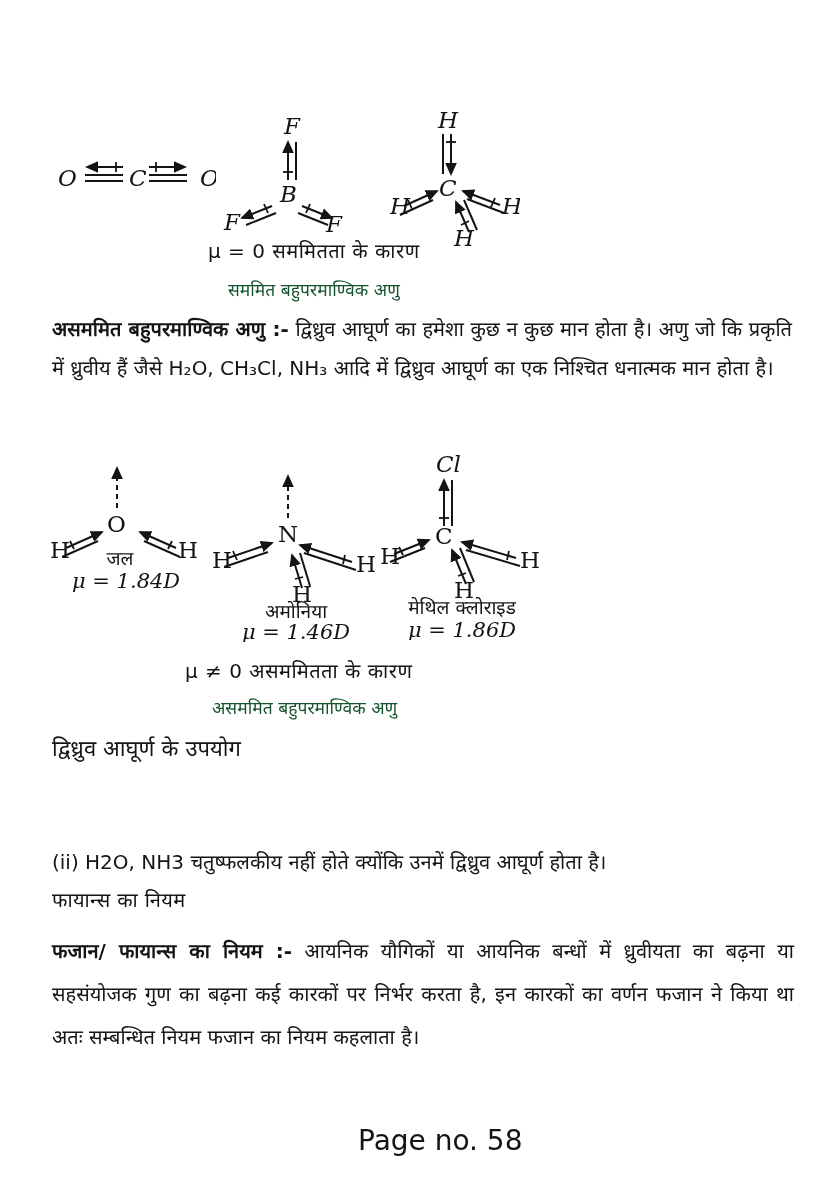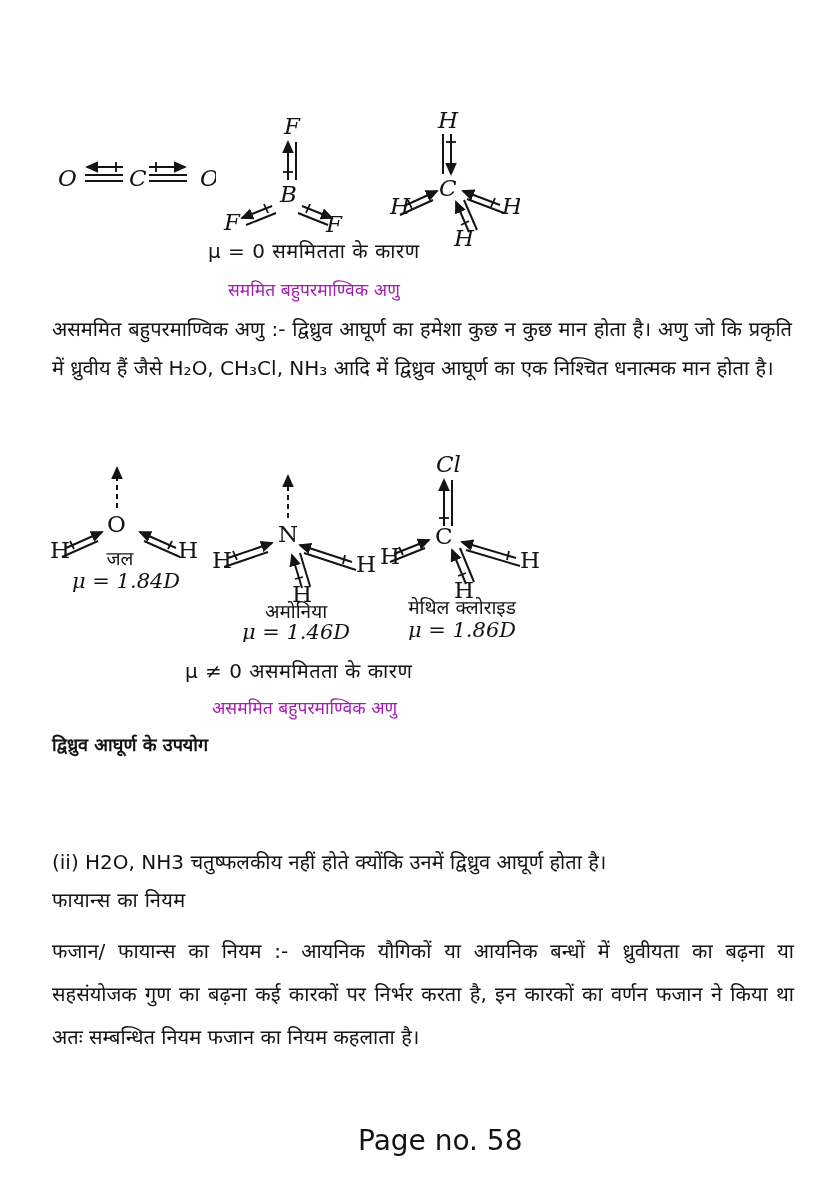--- a/index.html
+++ b/index.html
@@ -1,23 +1,23 @@
 <!DOCTYPE html>
 <html><head>
 <meta charset="utf-8">
 <style>
   html,body{margin:0;padding:0;background:#fff;}
   .page{position:relative;width:836px;height:1182px;background:#ffffff;overflow:hidden;
         font-family:"DejaVu Sans",sans-serif;color:#141414;}
   .abs{position:absolute;}
   .para{font-size:20px;line-height:39px;text-align:justify;}
-  .lead{font-weight:normal;}
+  .lead{font-weight:bold;}
   .cap-mu{font-size:20px;letter-spacing:.5px;}
-  .cap-sub{font-size:17.5px;color:#a21caf;}
-  .uses-head{font-size:18px;font-weight:bold;}
+  .cap-sub{font-size:17.5px;color:#14532d;}
+  .uses-head{font-size:22px;font-weight:normal;}
   .line{font-size:20px;}
   .big-head{font-size:20px;font-weight:normal;letter-spacing:.3px;}
   .fj-para{font-size:20px;line-height:43px;text-align:justify;}
   .footer{font-size:28px;}
   .footer.bold{font-weight:bold;}
   svg .bond{stroke:#141414;stroke-width:2;fill:none;}
   svg .bond.thin{stroke-width:1.8;}
   svg text.atom{font-family:"DejaVu Serif","Liberation Serif",serif;font-size:23px;fill:#141414;}
   svg text.it{font-style:italic;}
   svg text.dev{font-family:"DejaVu Sans",sans-serif;font-size:19px;fill:#141414;}

